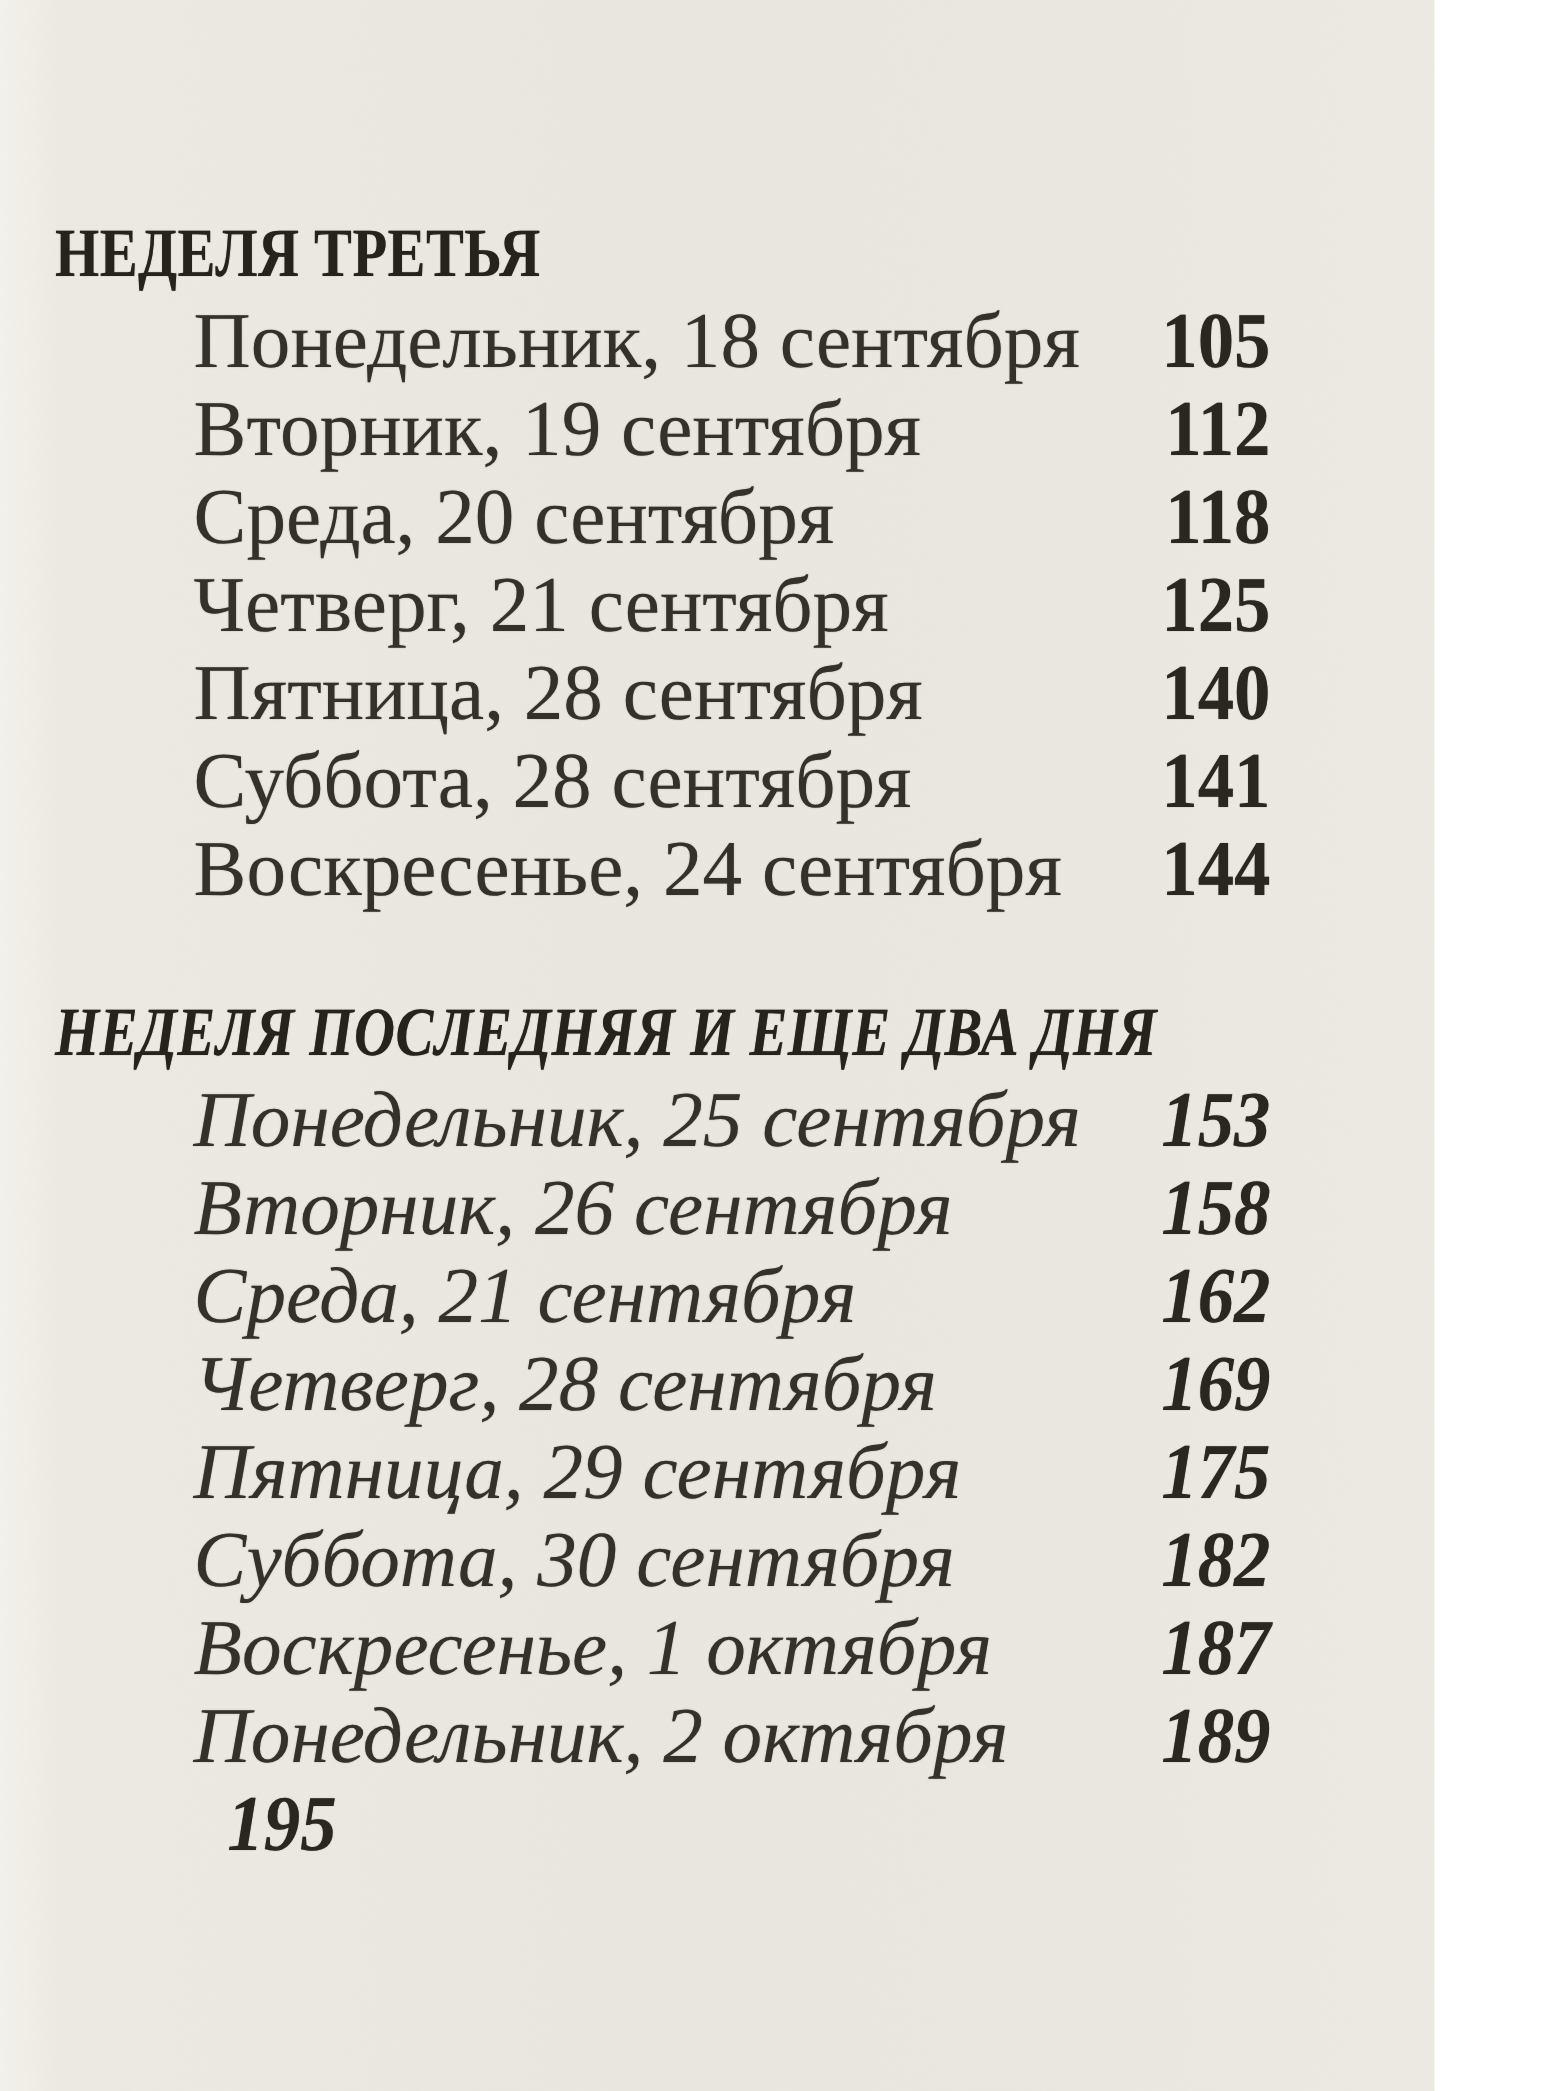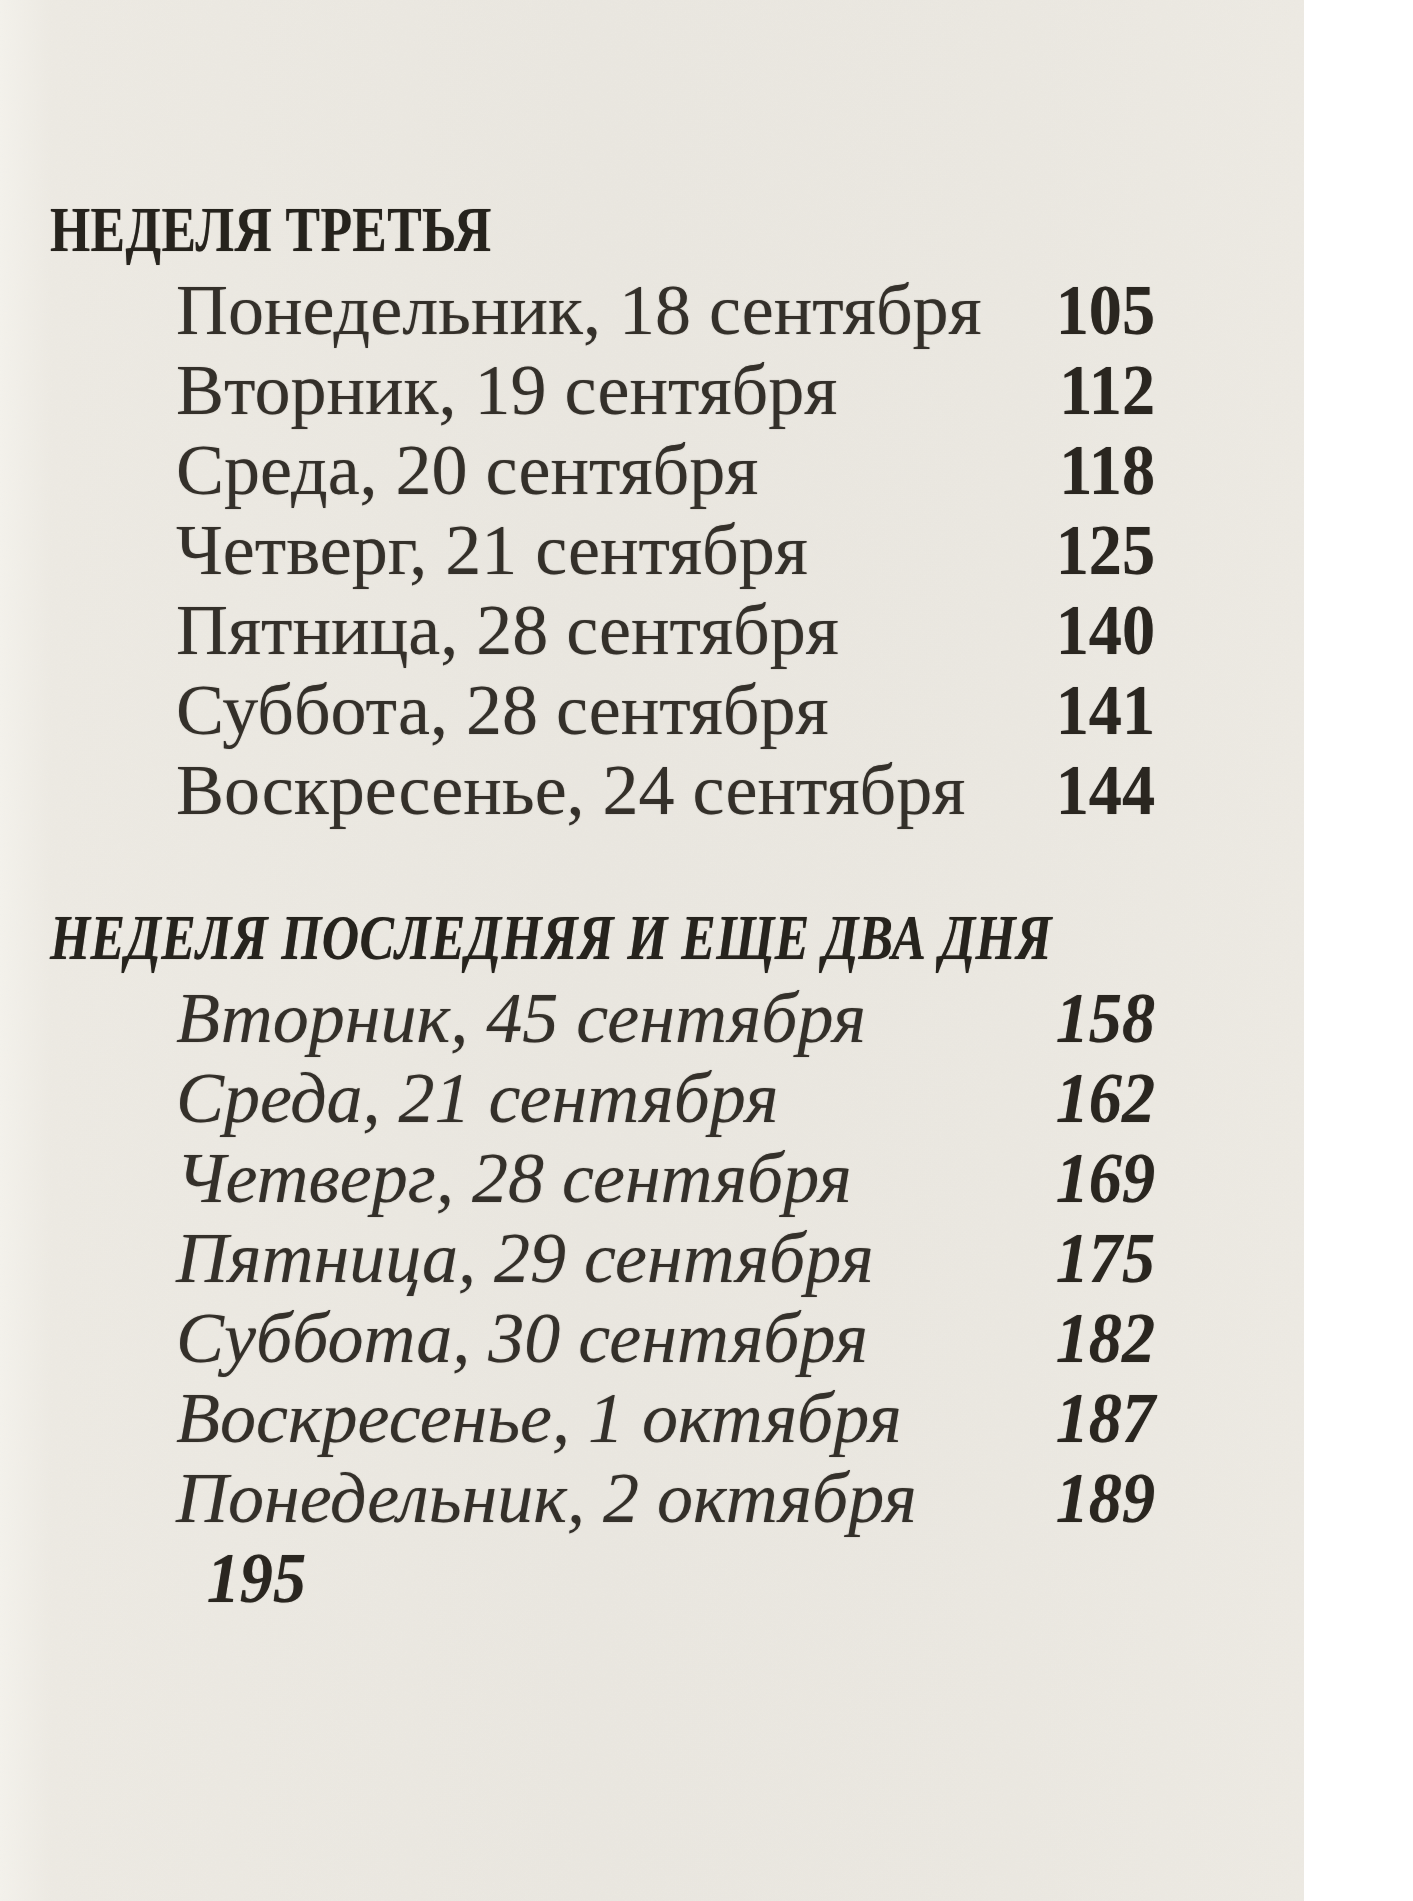--- a/index.html
+++ b/index.html
@@ -106,21 +106,25 @@
       <div class="toc-entry">
         <span class="entry-label">Воскресенье, 24 сентября</span>
         <span class="entry-page">144</span>
       </div>
     </div>
 
     <div class="toc-section second">
       <div class="toc-title">НЕДЕЛЯ ПОСЛЕДНЯЯ И ЕЩЕ ДВА ДНЯ</div>
 
       <div class="toc-entry">
-        <span class="entry-label">Вторник, 45 сентября</span>
+        <span class="entry-label">Понедельник, 25 сентября</span>
+        <span class="entry-page">153</span>
+      </div>
+      <div class="toc-entry">
+        <span class="entry-label">Вторник, 26 сентября</span>
         <span class="entry-page">158</span>
       </div>
       <div class="toc-entry">
         <span class="entry-label">Среда, 21 сентября</span>
         <span class="entry-page">162</span>
       </div>
       <div class="toc-entry">
         <span class="entry-label">Четверг, 28 сентября</span>
         <span class="entry-page">169</span>
       </div>

